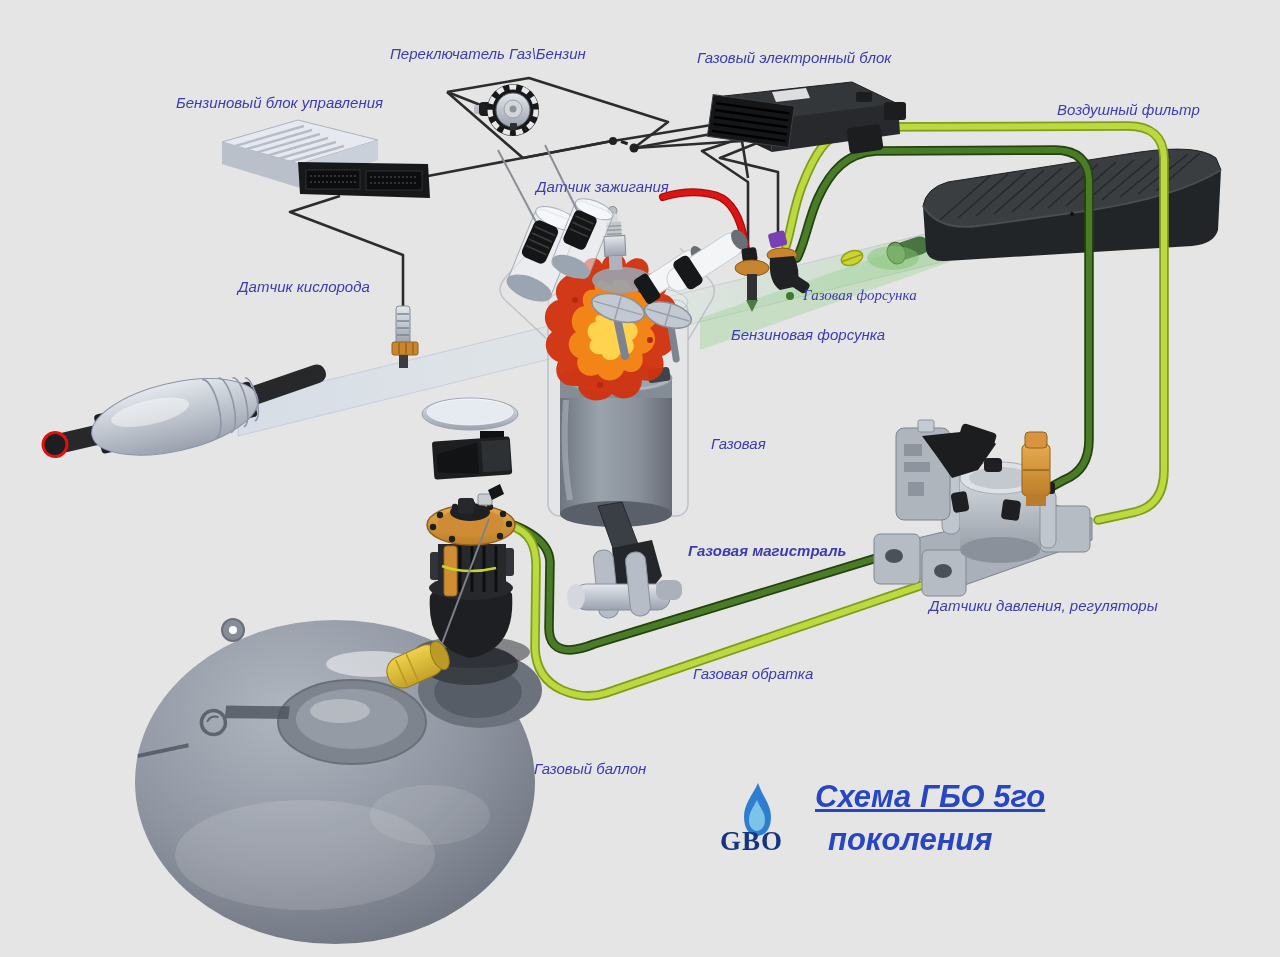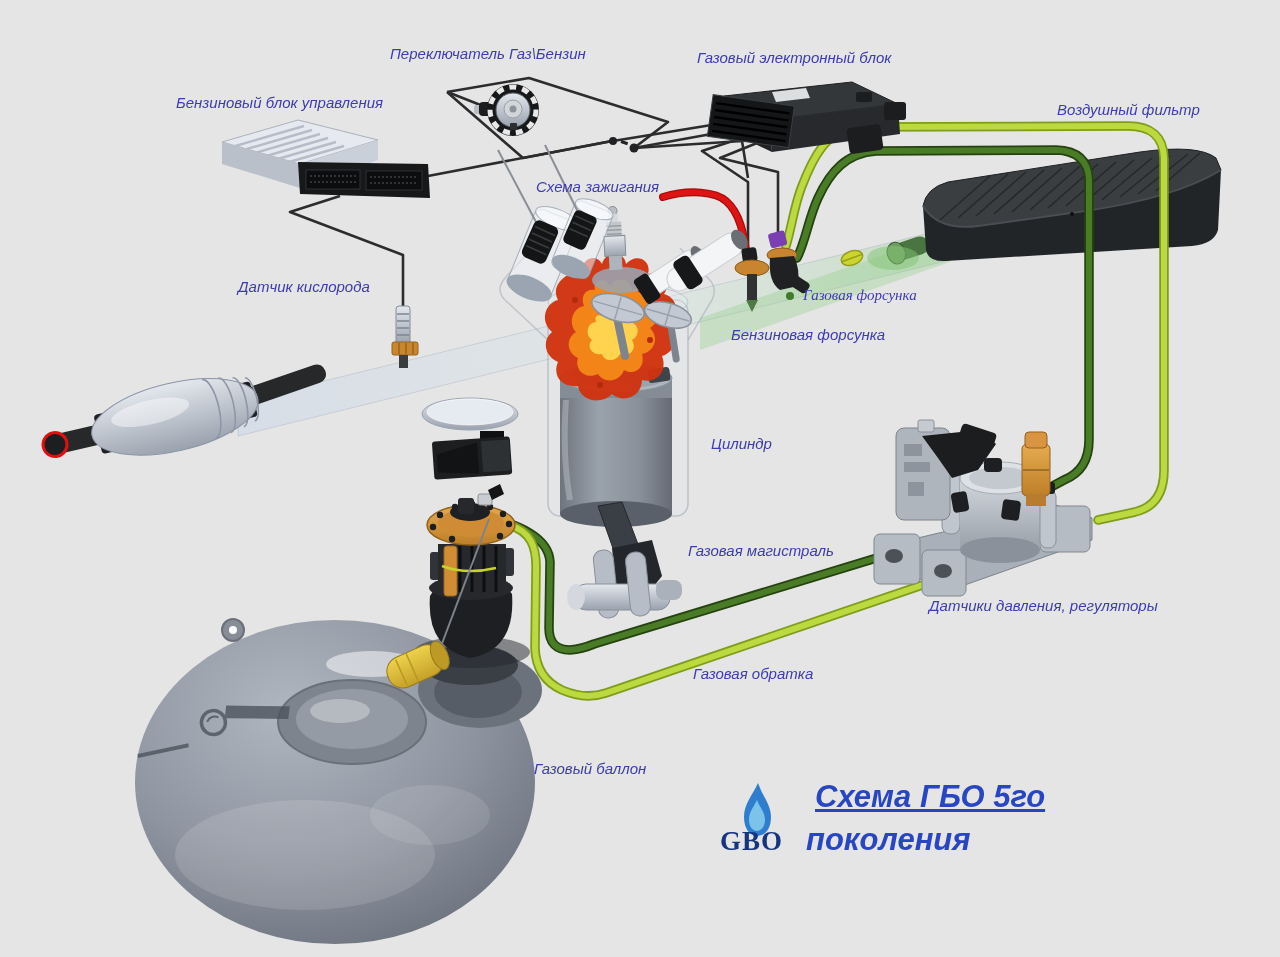--- a/index.html
+++ b/index.html
@@ -396,27 +396,27 @@
   <g>
     <path d="M758,783 C752,796 744,804 744,817 C744,829 750,836 757,836 C765,836 771,829 771,817 C771,805 763,797 758,783 Z" fill="#2e7ecf"></path>
     <path d="M757,800 C753,808 749,812 749,820 C749,827 753,831 757,831 C761,831 765,827 765,820 C765,812 760,808 757,800 Z" fill="#7cc3ea"></path>
   </g>
 </svg>
 
 <div class="lbl" style="left:390px;top:44px;">Переключатель Газ\Бензин</div>
 <div class="lbl" style="left:697px;top:48px;">Газовый электронный блок</div>
 <div class="lbl" style="left:176px;top:93px;">Бензиновый блок управления</div>
 <div class="lbl" style="left:1057px;top:100px;">Воздушный фильтр</div>
-<div class="lbl" style="left:536px;top:177px;">Схема зажигания</div>
+<div class="lbl" style="left:536px;top:177px;">Датчик зажигания</div>
 <div class="lbl" style="left:238px;top:277px;">Датчик кислорода</div>
 <div class="lbl" style="left:803px;top:285px;font-family:Liberation Serif, serif;">Газовая форсунка</div>
 <div class="lbl" style="left:731px;top:325px;">Бензиновая форсунка</div>
-<div class="lbl" style="left:711px;top:434px;">Цилиндр</div>
-<div class="lbl" style="left:688px;top:541px;">Газовая магистраль</div>
+<div class="lbl" style="left:711px;top:434px;">Газовая</div>
+<div class="lbl" style="left:688px;top:541px;font-weight:bold;">Газовая магистраль</div>
 <div class="lbl" style="left:929px;top:596px;">Датчики давления, регуляторы</div>
 <div class="lbl" style="left:693px;top:664px;">Газовая обратка</div>
 <div class="lbl" style="left:534px;top:759px;">Газовый баллон</div>
 
 <div class="gbo-text" style="left:720px;top:826px;">GBO</div>
 <div class="title-line" style="left:815px;top:779px;text-decoration:underline;">Схема ГБО 5го</div>
-<div class="title-line" style="left:806px;top:822px;">поколения</div>
+<div class="title-line" style="left:828px;top:822px;">поколения</div>
 
 </div>
 
 </body></html>

